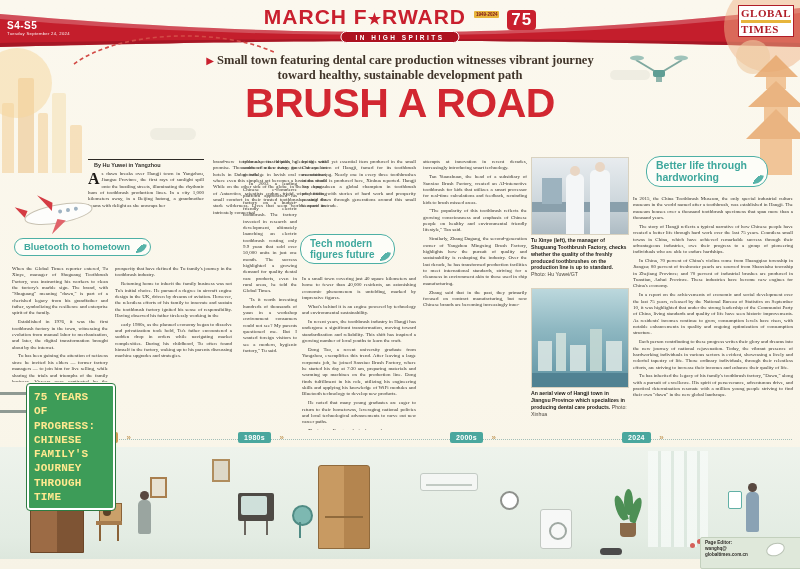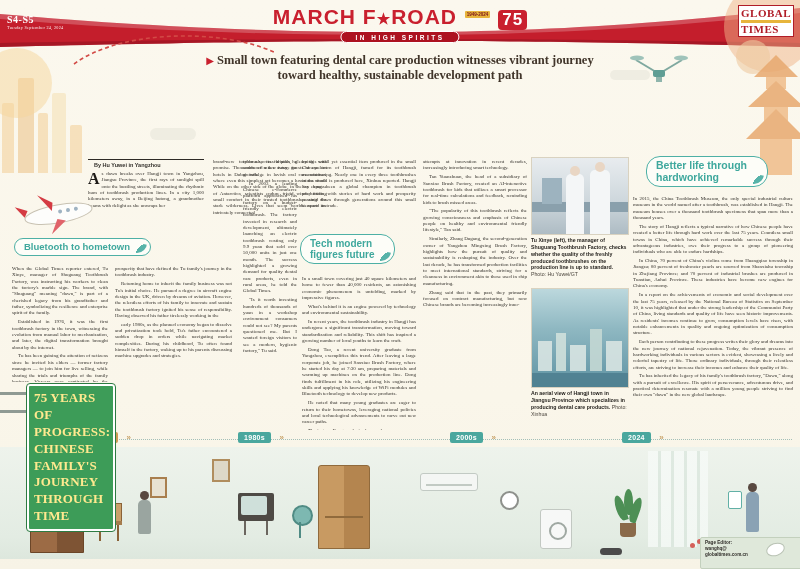--- a/index.html
+++ b/index.html
@@ -1,21 +1,21 @@
 <!DOCTYPE html>
 <html><head>
 <meta charset="utf-8">
 <style>
   html,body{margin:0;padding:0;background:#9a958a;}
   .page{position:relative;width:800px;height:569px;background:linear-gradient(180deg,#fbf8ee 0%,#faf6ea 70%,#f7f3e6 100%);
         overflow:hidden;font-family:"Liberation Serif",serif;color:#2e2a26;}
 
   
   .ribbon{position:absolute;top:0;left:0;width:800px;height:50px;}
-  .edition{position:absolute;left:7px;top:15px;color:#fff;font-family:Liberation Serif, serif;z-index:5;}
+  .edition{position:absolute;left:7px;top:21px;color:#fff;font-family:Liberation Sans, sans-serif;z-index:5;}
   .edition .ed{font-size:10px;font-weight:800;letter-spacing:.5px;line-height:10px;}
   .edition .dt{font-size:4.2px;letter-spacing:.3px;opacity:.95;}
   .wordmark{position:absolute;top:5px;left:0;right:0;text-align:center;z-index:4;
             font-family:"Liberation Sans",sans-serif;font-weight:800;font-size:21px;letter-spacing:1px;color:#c9202e;}
   .wordmark .yrs{display:inline-block;vertical-align:8px;background:#e7b53c;color:#7a1119;font-size:4.5px;font-weight:700;
                  padding:1px 2px;border-radius:1px;letter-spacing:0;margin:0 1px;}
   .wordmark .b75{display:inline-block;background:#c9202e;color:#fff;border-radius:4px;padding:0 4px;font-size:17px;vertical-align:-1px;}
   .tagline{position:absolute;top:31px;left:50%;transform:translateX(-50%);z-index:5;background:#ad1220;color:#fff;
            border:1px solid #fff;border-radius:8px;padding:1.5px 14px;font-family:"Liberation Sans",sans-serif;
            font-size:6.5px;font-weight:700;letter-spacing:2.5px;}
@@ -51,21 +51,21 @@
   .dropcap::first-letter{font-size:16px;font-weight:700;float:left;line-height:13px;padding:1px 2px 0 0;color:#1d1a17;}
 
   .badge{position:absolute;z-index:4;border:1.5px solid #4db0a5;border-radius:14px;background:#fdfdf8;
          color:#3fa89d;font-family:"Liberation Sans",sans-serif;font-weight:700;padding:3px 20px 3px 9px;line-height:1.1;}
   .badge .road{position:absolute;right:3px;bottom:2px;width:17px;height:11px;border-radius:0 0 10px 0;overflow:hidden;}
   .badge .road i{position:absolute;right:-6px;bottom:-7px;width:22px;height:16px;border-radius:50%;
                  background:radial-gradient(circle at 80% 80%, #d8b079 0 34%, #57b3a9 34% 62%, transparent 62%);}
 
   .sign{position:absolute;left:27px;top:384px;width:74px;z-index:5;background:#3d9c58;border:2px solid #fff;
         outline:1px solid #2c7b42;border-radius:3px;padding:4px 5px;color:#ffe98f;
-        font-family:Liberation Serif, serif;font-weight:800;font-size:13px;line-height:1.3;letter-spacing:.2px;}
+        font-family:Liberation Mono, monospace;font-weight:800;font-size:11px;line-height:1.3;letter-spacing:.2px;}
   .sign-post{position:absolute;left:0;height:3px;background:#8f9a93;z-index:4;}
 
   
   .photo{position:absolute;overflow:hidden;border:1px solid #d9d2c0;}
   .photo1{left:531px;top:157px;width:96px;height:76px;background:linear-gradient(180deg,#e8ecef 0%,#cfd8dd 55%,#aebcc4 100%);}
   .worker{position:absolute;background:#f4f6f7;border-radius:5px 5px 0 0;}
   .machine{position:absolute;background:#8aa0ac;}
   .photo2{left:531px;top:288px;width:96px;height:98px;background:linear-gradient(180deg,#bcd8dd 0%,#8fb8c2 40%,#5f93a3 100%);}
   .bldg{position:absolute;background:#d8e4e2;opacity:.9;}
   .cap{position:absolute;font-family:"Liberation Sans",sans-serif;font-size:5.2px;font-weight:700;line-height:1.32;
@@ -129,21 +129,21 @@
     <path d="M0,14 C170,29 300,32 400,32 C500,32 630,28 800,8 L800,13 C630,32 500,35 400,35 C300,35 170,33 0,19 Z" fill="#ffffff" opacity=".22"></path>
     <path d="M0,43 C170,40 300,39 400,39 C500,39 630,40 800,43 L800,47 C630,42 500,41 400,41 C300,41 170,43 0,47 Z" fill="#8e1220" opacity=".55"></path>
   </svg>
 
   <div class="edition">
     <div class="ed">S4-S5</div>
     <div class="dt">Tuesday September 24, 2024</div>
   </div>
 
   <div class="wordmark">
-    <span>MARCH F</span><span style="color:#c9202e;font-size:15px;">★</span><span>ROAD</span>
+    <span>MARCH F</span><span style="color:#c9202e;font-size:15px;">★</span><span>RWARD</span>
     <span class="yrs">1949-2024</span>
     <span class="b75">75</span>
   </div>
   <div class="tagline">IN HIGH SPIRITS</div>
 
   <div class="gt-logo">
     <div class="g1">GLOBAL</div>
     <div class="bar"></div>
     <div class="g2">TIMES</div>
   </div>
@@ -190,20 +190,21 @@
     <path d="M30,26 L58,52 L2,52 Z" fill="#e8a96f"></path>
     <rect x="18" y="52" width="24" height="14" fill="#f0bd8a"></rect>
     <path d="M30,54 L60,84 L0,84 Z" fill="#e8a96f"></path>
     <rect x="14" y="84" width="32" height="36" fill="#f0bd8a"></rect>
   </svg>
 
   <div class="kicker">
     <span class="arr">▶</span><span>Small town featuring dental care production witnesses vibrant journey toward healthy, sustainable development path</span>
   </div>
   <div class="headline">
+    <div>BRUSH A ROAD</div>
   </div>
 
   <div class="col" style="left:88px;top:159px;width:116px;height:76px;">
     <p class="byline">By Hu Yuwei in Yangzhou</p>
     <p class="dropcap noind">As dawn breaks over Hangji town in Yangzhou, Jiangsu Province, the first rays of sunlight spill onto the bustling streets, illuminating the rhythmic hum of toothbrush production lines. In a city 1,000 kilometers away, in a Beijing hutong, a grandmother beams with delight as she unwraps her</p>
   </div>
   <div class="col" style="left:213px;top:159px;width:114px;height:76px;">
     <p class="noind">brand-new toothbrush, its bristles gleaming with promise. Thousands of miles away, guests at opulent hotels in Dubai indulge in lavish oral care routines, where even this simplest act becomes a luxurious ritual. While on the other side of the globe, in the icy expanse of Antarctica, scientists endure frigid winds, finding small comfort in their trusted toothbrushes amid the stark wilderness. Lives that seem worlds apart are intricately connected</p>
   </div>
   <div class="col" style="left:302px;top:159px;width:114px;height:72px;">

